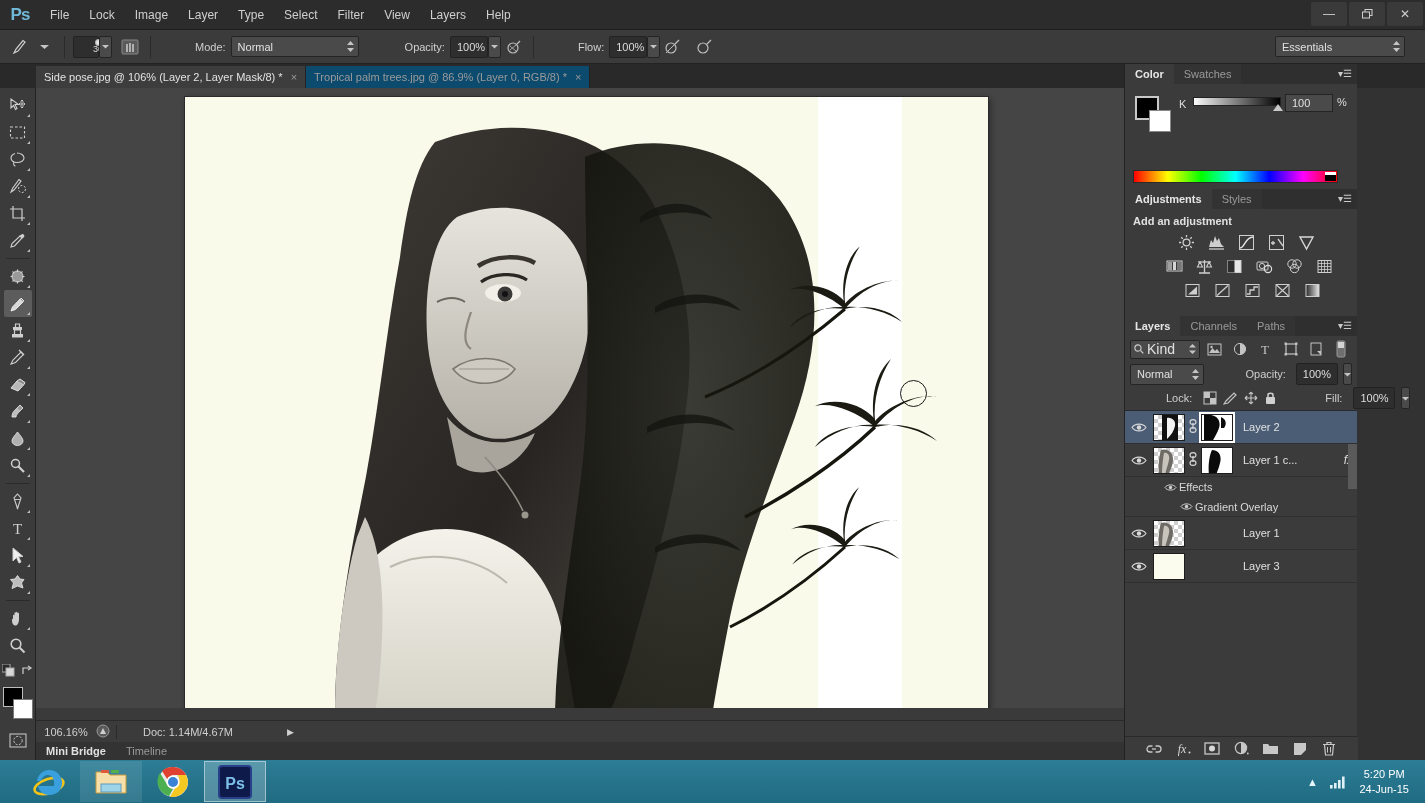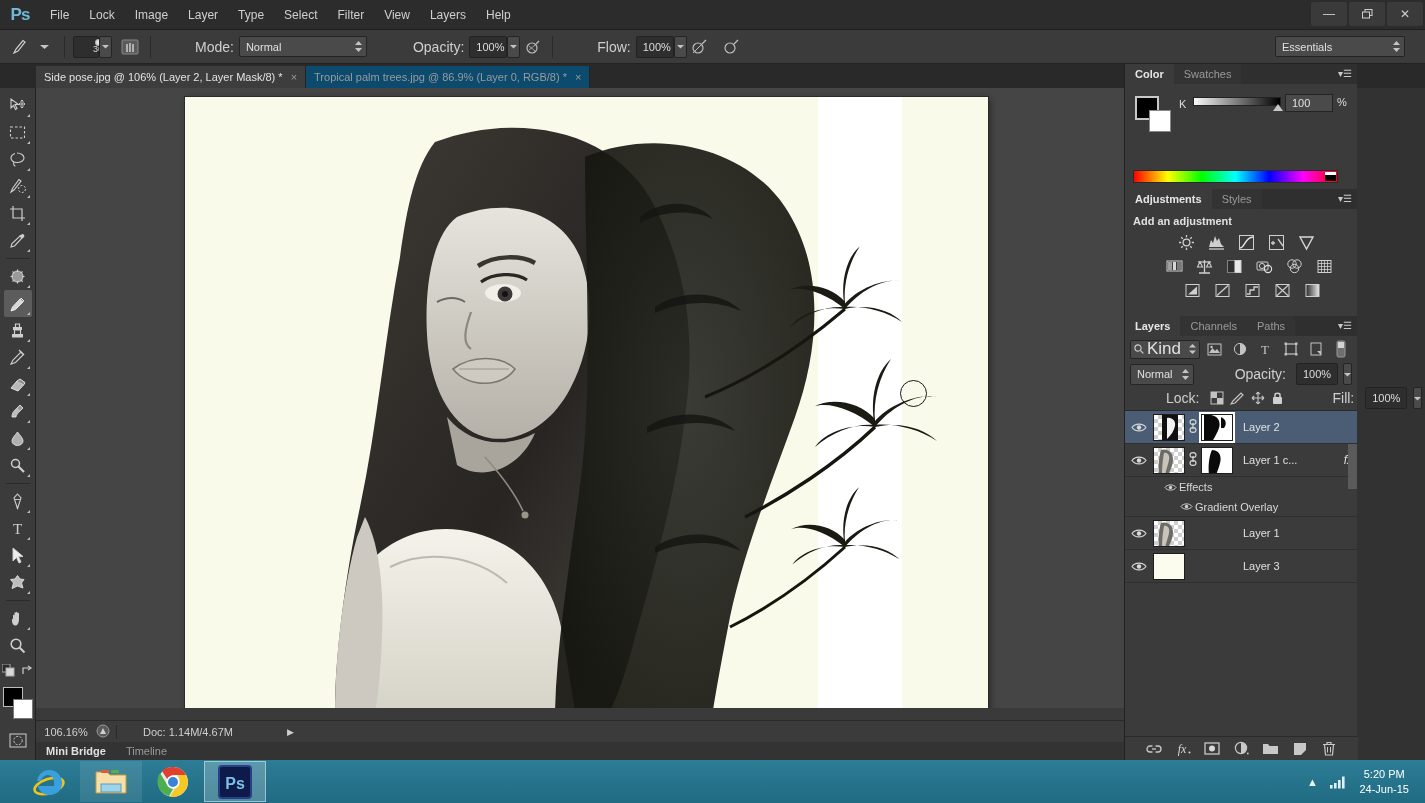--- a/index.html
+++ b/index.html
@@ -15,21 +15,21 @@
     font-size:17px; font-weight:bold; color:#6fb8d8; letter-spacing:-1px; }
   .menu-item{ padding:0 10px; height:30px; line-height:30px; font-size:12px; color:#cfcfcf; cursor:default; }
   .win-btns{ position:absolute; right:2px; top:2px; display:flex; }
   .win-btn{ width:36px; height:24px; display:flex; align-items:center; justify-content:center;
     color:#cfcfcf; font-size:12px; background:#3a3a3a; margin-left:2px; border-radius:2px;}
 
   
   .optbar{ position:absolute; left:0; top:30px; width:1425px; height:34px;
     background:#3b3b3b; border-bottom:1px solid #222; display:flex; align-items:center; padding-left:8px; }
   .opt-sep{ width:1px; height:22px; background:#2a2a2a; margin:0 8px; }
-  .opt-label{ font-size:14px; color:#cfcfcf; margin-right:5px;padding-left:36px; }
+  .opt-label{ font-size:11px; color:#cfcfcf; margin-right:5px;padding-left:36px; }
   .brush-preview{ width:26px; height:22px; background:#2e2e2e; border:1px solid #222; border-radius:2px;
     display:flex; flex-direction:column; align-items:center; justify-content:center;padding-left:24px; }
   .brush-dot{ width:7px; height:7px; border-radius:50%;
     background:radial-gradient(circle,#e8e8e8 30%,#777 100%); margin-bottom:-1px;}
   .brush-num{ font-size:9px; color:#d8d8d8; line-height:9px;}
   .tiny-arrow{ width:13px; height:22px; background:#4a4a4a; border:1px solid #242424;
     display:flex; align-items:center; justify-content:center; font-size:7px; color:#ccc; border-radius:2px;}
   .combo{ height:21px; background:#4a4a4a; border:1px solid #242424; border-radius:2px;
     display:flex; align-items:center; justify-content:space-between; padding:0 4px 0 6px;
     font-size:11px; color:#e0e0e0; }
@@ -115,21 +115,21 @@
   .adj-body{ height:107px; padding:6px 0 0 8px; }
   .adj-title{ font-size:11px; font-weight:bold; color:#e0e0e0; margin-bottom:6px; }
   .adj-row{ display:flex; gap:8px; margin-bottom:5px; padding-left:42px; }
   .adj-row.r2{ padding-left:30px; }
   .adj-row.r3{ padding-left:48px; }
   .adj-ico{ width:22px; height:19px; display:flex; align-items:center; justify-content:center; }
 
   
   .lay-filter{ height:26px; display:flex; align-items:center; padding:0 5px; gap:4px; }
   .kind-box{ width:72px; height:19px; background:#4a4a4a; border:1px solid #242424; border-radius:2px;
-    display:flex; align-items:center; font-size:17px; color:#e0e0e0; padding:0 3px; justify-content:space-between;}
+    display:flex; align-items:center; font-size:14px; color:#e0e0e0; padding:0 3px; justify-content:space-between;}
   .fbtn{ width:22px; height:20px; display:flex; align-items:center; justify-content:center; }
   .lay-mode{ height:24px; display:flex; align-items:center; padding:0 5px; gap:5px; }
   .lay-lock{ height:24px; display:flex; align-items:center; padding:0 5px; gap:6px; }
   .lock-ico{ width:15px; height:15px; display:flex; align-items:center; justify-content:center; }
   .layers-list{ position:relative; background:#3b3b3b; border-top:1px solid #2a2a2a; height:294px; }
   .layer-row{ height:33px; display:flex; align-items:center; border-bottom:1px solid #2f2f2f; position:relative; }
   .layer-row.selected{ background:#4a5d75; }
   .eye{ width:28px; display:flex; align-items:center; justify-content:center; }
   .thumb{ width:32px; height:27px; border:1px solid #1d1d1d; background:#fff; position:relative; overflow:hidden;}
   .chk{ position:absolute; inset:0;

